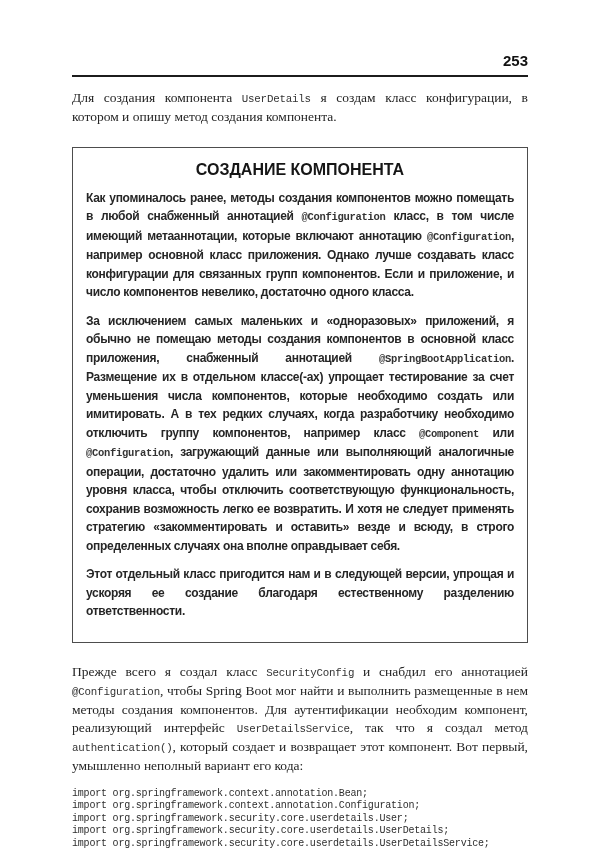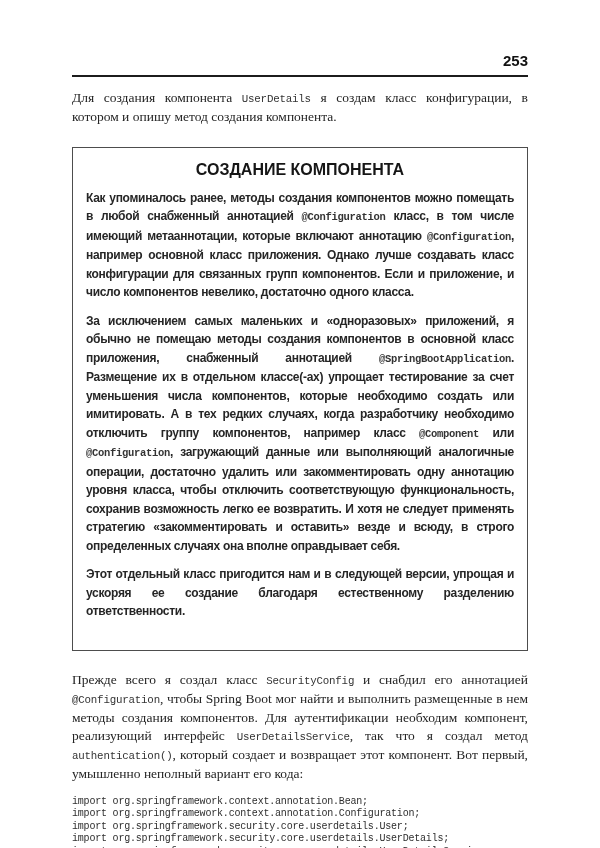--- a/index.html
+++ b/index.html
@@ -65,21 +65,21 @@
   }
   .notebox-title {
     text-align:center;
     font-weight:700;
     font-size:16px;
     letter-spacing:0px;
     margin:2px 0 9px 0;
     color:#161616;
   }
   .notebox p { margin:0 0 10px 0;font-weight:bold; }
-  .notebox p:last-child { margin-bottom:16px; }
+  .notebox p:last-child { margin-bottom:8px; }
   .notebox .mono {
     font-family:"Liberation Mono", monospace;
     font-size:10.5px;
     letter-spacing:-0.3px;
     color:#333;
   }
   
   .codeblock {
     margin-top:13px;
     font-family:"Liberation Mono", monospace;

